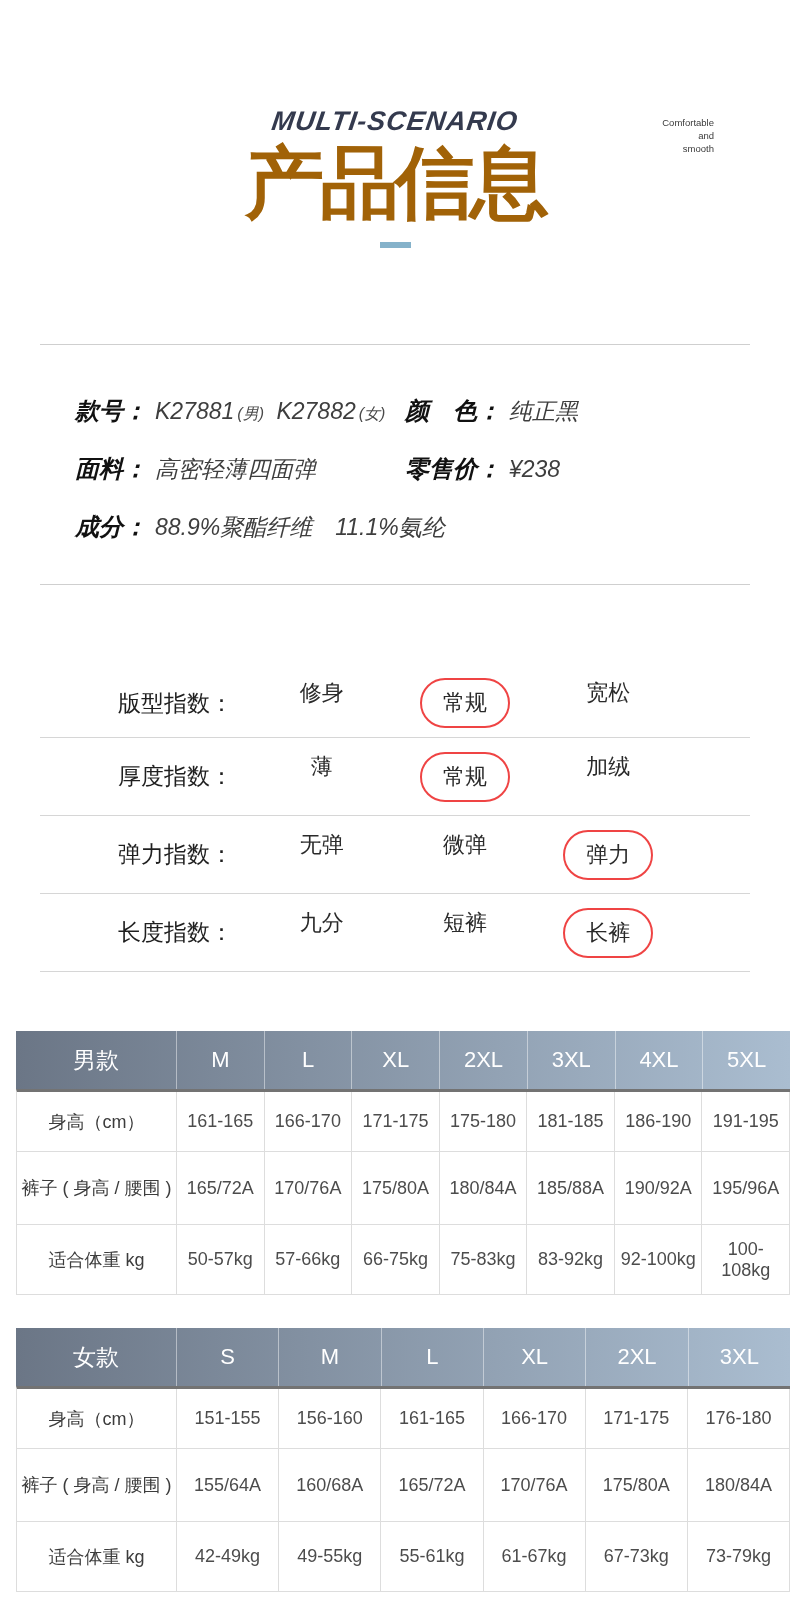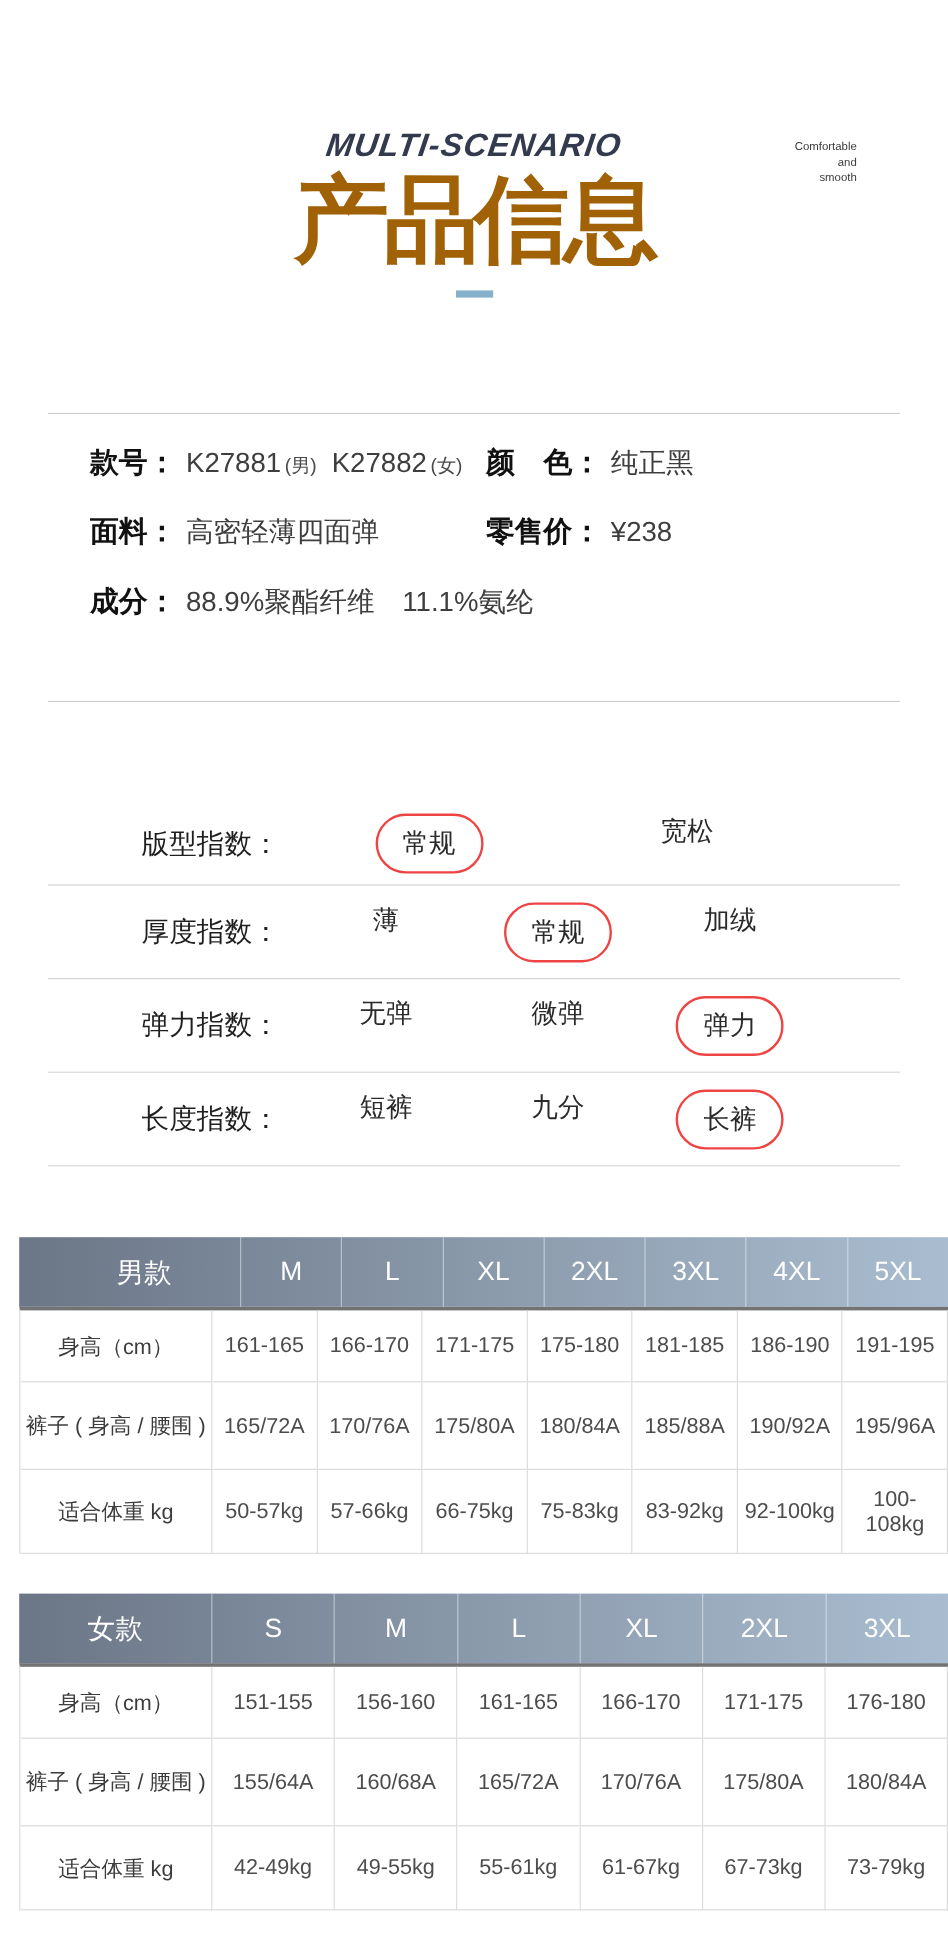--- a/index.html
+++ b/index.html
@@ -26,21 +26,21 @@
     position:absolute;top:116px;right:76px;text-align:right;
     font-size:9.5px;line-height:13px;color:#3a3a3a;
   }
 
   
   .specs{
     margin:96px 40px 0;
     border-top:1px solid #cfcfcf;border-bottom:1px solid #cfcfcf;
     padding:24px 0 41px;
   }
-  .spec-row{display:flex;height:58px;align-items:flex-start;}
+  .spec-row{display:flex;height:58px;align-items:flex-end;font-style:italic;}
   .spec-left{width:365px;padding-left:35px;box-sizing:border-box;}
   .spec-right{flex:1;}
   .spec-label{font-size:24px;font-weight:800;color:#111111;}
   .spec-value{font-size:23px;color:#3e3e3e;margin-left:8px;}
   .spec-note{font-size:16px;color:#4a4a4a;margin-left:3px;}
 
   
   .indices{margin:0 40px;}
   .idx-row{
     height:77px;display:flex;align-items:center;
@@ -122,20 +122,21 @@
       <div class="spec-left" style="width:auto;">
         <span class="spec-label">成分：</span><span class="spec-value">88.9%聚酯纤维　11.1%氨纶</span>
       </div>
     </div>
   </section>
 
   <section class="indices" id="indices">
       <div class="idx-row">
         <div class="idx-label">版型指数：</div>
         <div class="idx-opts">
+          <div class="idx-slot"><span class="idx-opt">修身</span></div>
           <div class="idx-slot"><span class="idx-opt selected">常规</span></div>
           <div class="idx-slot"><span class="idx-opt">宽松</span></div>
         </div>
       </div>
       <div class="idx-row">
         <div class="idx-label">厚度指数：</div>
         <div class="idx-opts">
           <div class="idx-slot"><span class="idx-opt">薄</span></div>
           <div class="idx-slot"><span class="idx-opt selected">常规</span></div>
           <div class="idx-slot"><span class="idx-opt">加绒</span></div>
@@ -145,30 +146,30 @@
         <div class="idx-label">弹力指数：</div>
         <div class="idx-opts">
           <div class="idx-slot"><span class="idx-opt">无弹</span></div>
           <div class="idx-slot"><span class="idx-opt">微弹</span></div>
           <div class="idx-slot"><span class="idx-opt selected">弹力</span></div>
         </div>
       </div>
       <div class="idx-row">
         <div class="idx-label">长度指数：</div>
         <div class="idx-opts">
+          <div class="idx-slot"><span class="idx-opt">九分</span></div>
           <div class="idx-slot"><span class="idx-opt">短裤</span></div>
-          <div class="idx-slot"><span class="idx-opt">九分</span></div>
           <div class="idx-slot"><span class="idx-opt selected">长裤</span></div>
         </div>
       </div>
     </section>
 
   <div id="tables">
       <div class="size-table men">
-        <div class="st-head" style="background: linear-gradient(90deg, rgb(107, 118, 134), rgb(170, 189, 208)); padding-left: 24px;">
+        <div class="st-head" style="background: linear-gradient(90deg, rgb(107, 118, 134), rgb(170, 189, 208));">
           <div class="st-hcell corner">男款</div>
           <div class="st-hcell">M</div>
           <div class="st-hcell">L</div>
           <div class="st-hcell">XL</div>
           <div class="st-hcell">2XL</div>
           <div class="st-hcell">3XL</div>
           <div class="st-hcell">4XL</div>
           <div class="st-hcell">5XL</div>
         </div>
         <div class="st-row r0">

